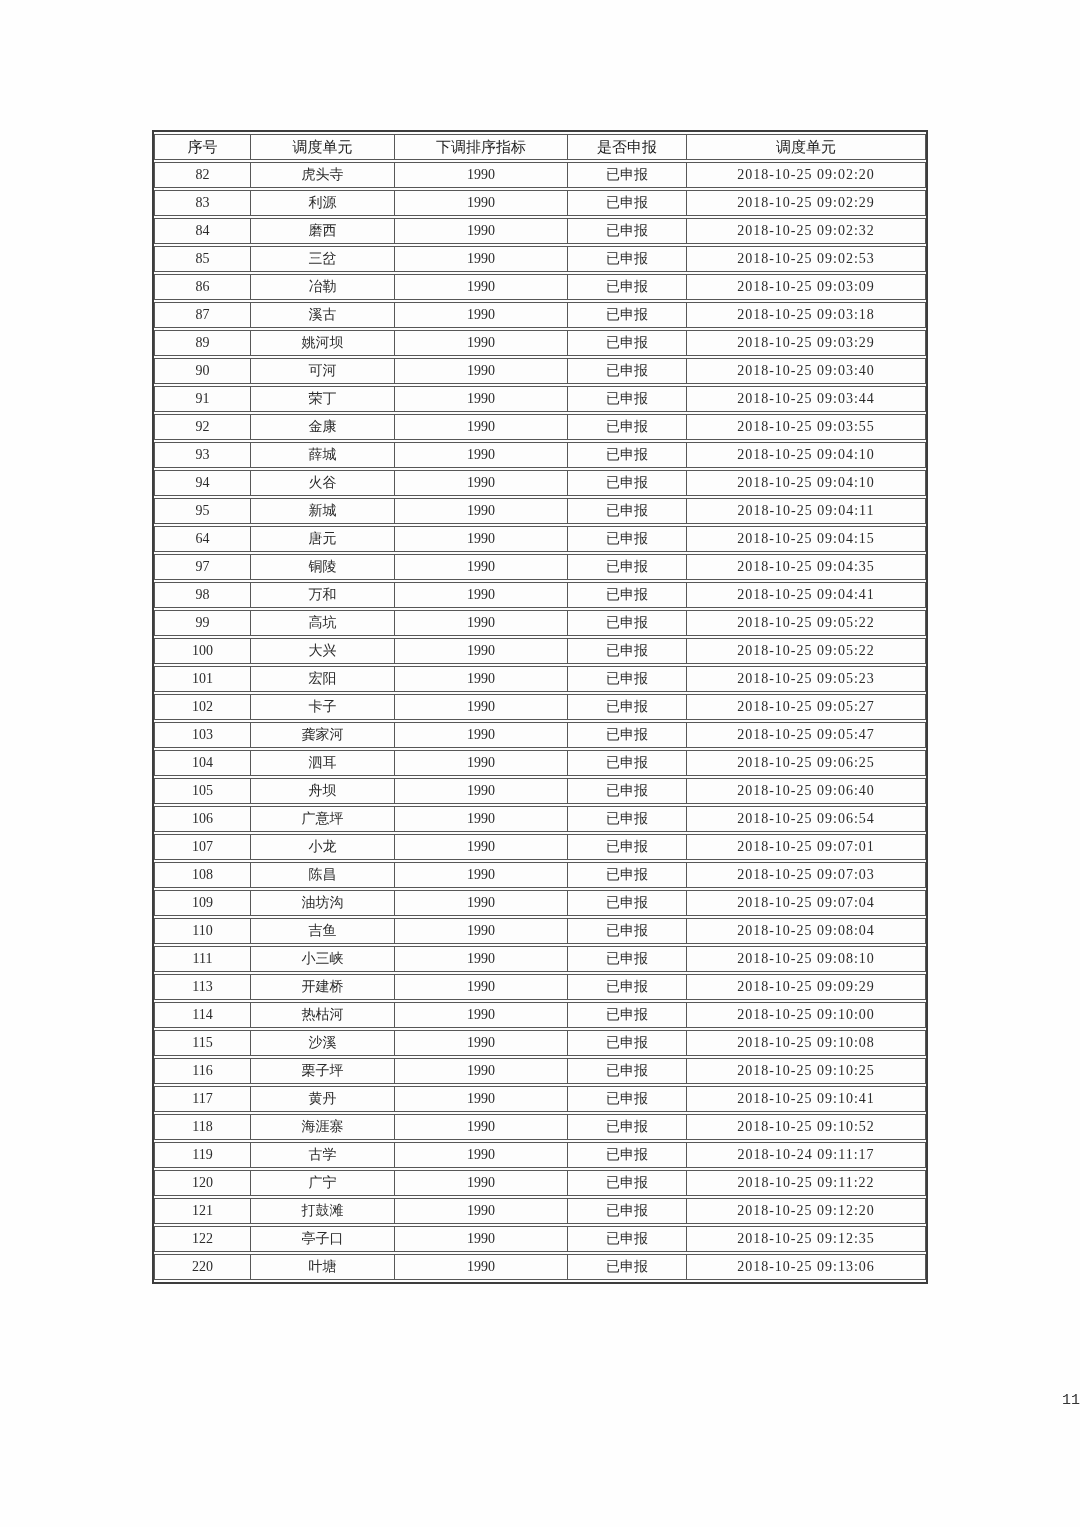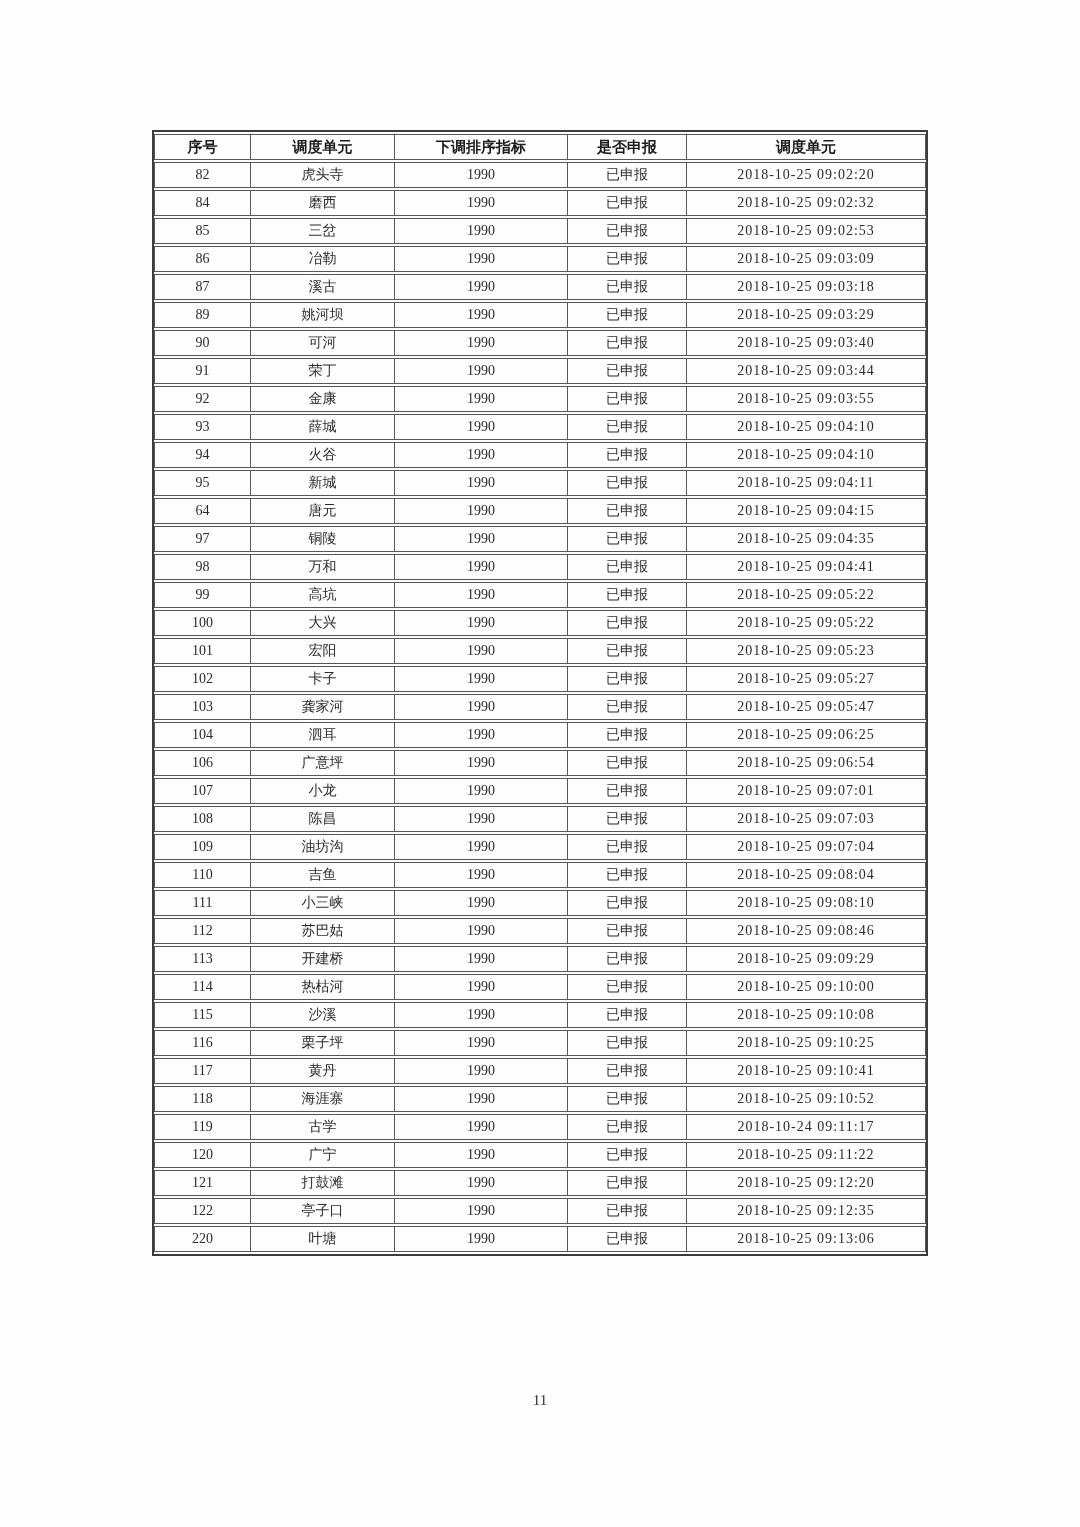--- a/index.html
+++ b/index.html
@@ -39,35 +39,36 @@
     line-height: 24px;
     white-space: nowrap;
     overflow: hidden;
     color: #2b2b2b;
   }
   table.doc-table th:first-child,
   table.doc-table td:first-child {
     border-left: 1px solid #575757;
   }
   table.doc-table thead th {
-    font-weight: bold;
+    font-weight: normal;
     font-size: 15px;
     color: #1c1c1c;
   }
   table.doc-table td.col-time {
     letter-spacing: 1px;
   }
   .page-number {
     position: absolute;
     top: 1392px;
     left: 0;
     width: 100%;
-    text-align: center;
+    text-align: right;
     font-size: 15px;
     color: #333333;
+    font-family: Liberation Mono, monospace;
   }
 </style>
 </head>
 <body>
 
 <div class="sheet">
 
   <table class="doc-table">
     <colgroup>
       <col style="width:97px">
@@ -87,20 +88,27 @@
     </thead>
     <tbody>
         <tr>
           <td>82</td>
           <td>虎头寺</td>
           <td>1990</td>
           <td>已申报</td>
           <td class="col-time">2018-10-25 09:02:20</td>
         </tr>
         <tr>
+          <td>83</td>
+          <td>利源</td>
+          <td>1990</td>
+          <td>已申报</td>
+          <td class="col-time">2018-10-25 09:02:29</td>
+        </tr>
+        <tr>
           <td>84</td>
           <td>磨西</td>
           <td>1990</td>
           <td>已申报</td>
           <td class="col-time">2018-10-25 09:02:32</td>
         </tr>
         <tr>
           <td>85</td>
           <td>三岔</td>
           <td>1990</td>
@@ -227,20 +235,27 @@
           <td class="col-time">2018-10-25 09:05:47</td>
         </tr>
         <tr>
           <td>104</td>
           <td>泗耳</td>
           <td>1990</td>
           <td>已申报</td>
           <td class="col-time">2018-10-25 09:06:25</td>
         </tr>
         <tr>
+          <td>105</td>
+          <td>舟坝</td>
+          <td>1990</td>
+          <td>已申报</td>
+          <td class="col-time">2018-10-25 09:06:40</td>
+        </tr>
+        <tr>
           <td>106</td>
           <td>广意坪</td>
           <td>1990</td>
           <td>已申报</td>
           <td class="col-time">2018-10-25 09:06:54</td>
         </tr>
         <tr>
           <td>107</td>
           <td>小龙</td>
           <td>1990</td>
@@ -269,27 +284,20 @@
           <td class="col-time">2018-10-25 09:08:04</td>
         </tr>
         <tr>
           <td>111</td>
           <td>小三峡</td>
           <td>1990</td>
           <td>已申报</td>
           <td class="col-time">2018-10-25 09:08:10</td>
         </tr>
         <tr>
-          <td>112</td>
-          <td>苏巴姑</td>
-          <td>1990</td>
-          <td>已申报</td>
-          <td class="col-time">2018-10-25 09:08:46</td>
-        </tr>
-        <tr>
           <td>113</td>
           <td>开建桥</td>
           <td>1990</td>
           <td>已申报</td>
           <td class="col-time">2018-10-25 09:09:29</td>
         </tr>
         <tr>
           <td>114</td>
           <td>热枯河</td>
           <td>1990</td>

